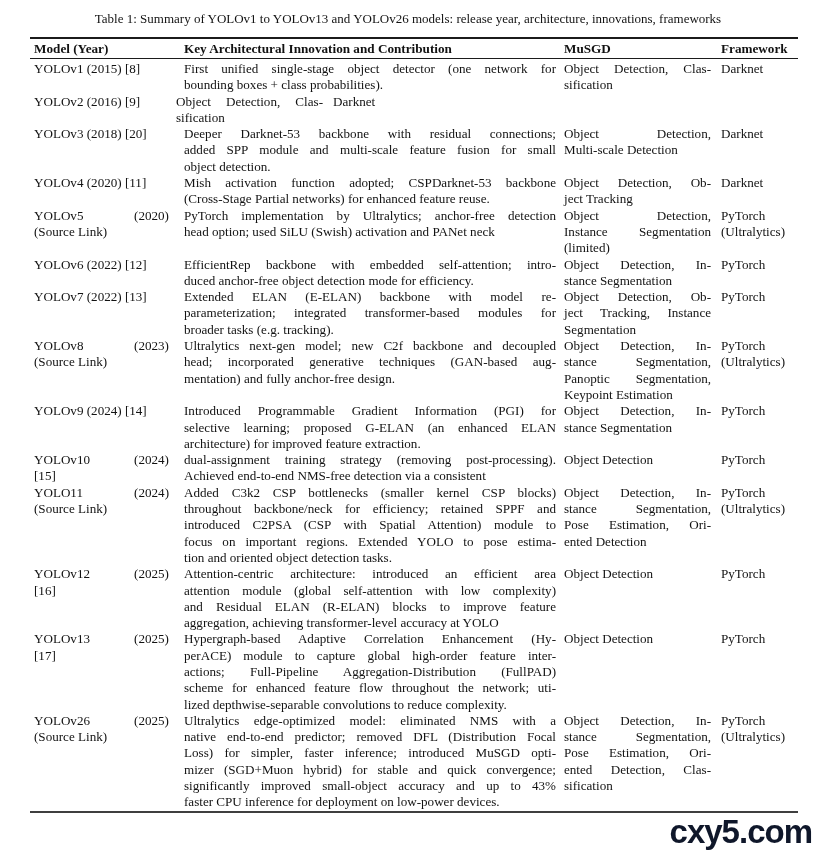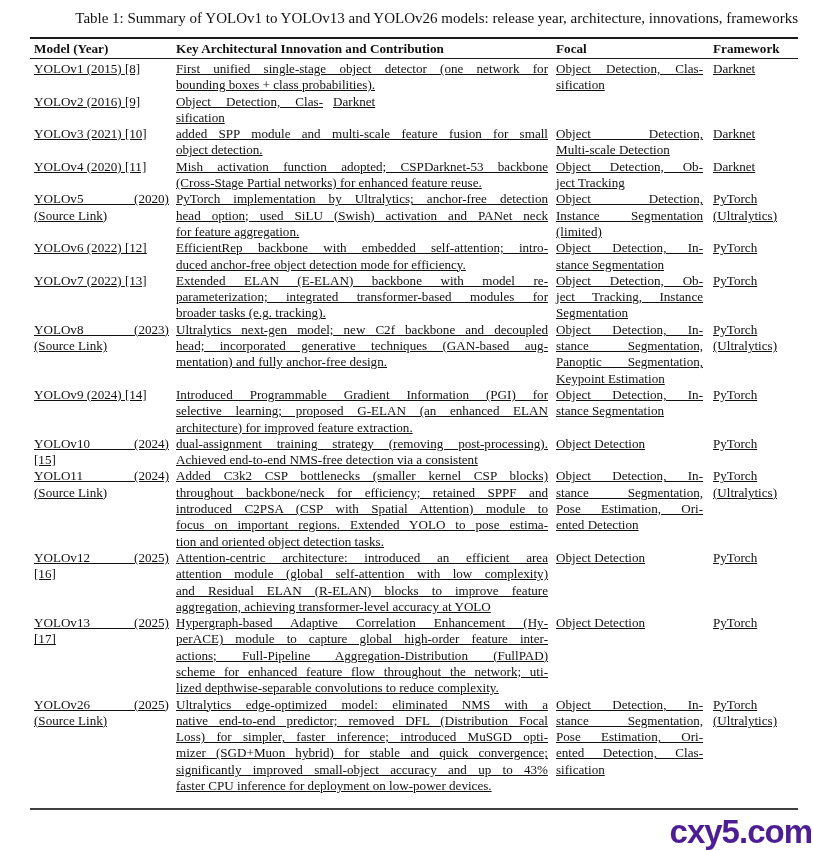--- a/index.html
+++ b/index.html
@@ -4,32 +4,32 @@
 <style>
   * { margin:0; padding:0; box-sizing:border-box; }
   html,body { background:#ffffff; }
   body {
     width:813px; height:850px; overflow:hidden; position:relative;
     font-family:"Liberation Serif", serif; color:#121212;
   }
   .page { position:relative; width:813px; height:850px; background:#fff; }
   .caption {
     position:absolute; left:18px; top:10px; width:780px;
-    font-size:15px; line-height:17px; text-align:right;
+    font-size:13px; line-height:17px; text-align:center;
   }
   .table { position:absolute; left:30px; top:37px; width:768px; }
   .hrow {
     display:flex; align-items:center;
     border-top:2px solid #1b1b1b; border-bottom:1.4px solid #1b1b1b;
     padding:2px 0 2px 4px; font-weight:bold; font-size:13.2px; line-height:15px;
   }
-  .tbody { padding:2px 0 14px 4px; border-bottom:2.4px solid #3f3f3f;text-decoration:underline; }
+  .tbody { padding:2px 0 0 4px; border-bottom:2.4px solid #3f3f3f; }
   .trow { display:flex; font-size:13.1px; line-height:16.3px; }
   .c-model { width:135px; margin-right:7px; flex:none; }
-  .c-innov { width:372px; margin-right:8px; flex:none; }
+  .c-innov { width:372px; margin-right:8px; flex:none;margin-left:8px; }
   .c-tasks { width:147px; margin-right:10px; flex:none; }
   .c-frame { flex:1; min-width:0; }
   .line { text-align:justify; text-align-last:justify; hyphens:none; }
   .line:last-child { text-align:left; text-align-last:left; }
   .hcell { text-align:left; }
   .watermark {
     position:absolute; right:1px; bottom:2px;
     font-family:"Liberation Sans", sans-serif; font-weight:bold;
     font-size:33px; line-height:1; letter-spacing:-1px;
   }
@@ -37,21 +37,21 @@
 </head>
 <body>
 
 <div class="page">
   <div class="caption">Table 1: Summary of YOLOv1 to YOLOv13 and YOLOv26 models: release year, architecture, innovations, frameworks</div>
 
   <div class="table">
     <div class="hrow">
       <div class="c-model hcell">Model (Year)</div>
       <div class="c-innov hcell">Key Architectural Innovation and Contribution</div>
-      <div class="c-tasks hcell">Focal</div>
+      <div class="c-tasks hcell">MuSGD</div>
       <div class="c-frame hcell">Framework</div>
     </div>
     <div class="tbody">
         <div class="trow">
           <div class="c-model">
             <div class="line">YOLOv1 (2015) [8]</div>
           </div>
           <div class="c-innov">
             <div class="line">First unified single-stage object detector (one network for</div>
             <div class="line">bounding boxes + class probabilities).</div>
@@ -71,23 +71,24 @@
           <div class="c-tasks">
             <div class="line">Object Detection, Clas-</div>
             <div class="line">sification</div>
           </div>
           <div class="c-frame">
             <div class="line">Darknet</div>
           </div>
         </div>
         <div class="trow">
           <div class="c-model">
-            <div class="line">YOLOv3 (2021) [10]</div>
-          </div>
-          <div class="c-innov">
+            <div class="line">YOLOv3 (2018) [20]</div>
+          </div>
+          <div class="c-innov">
+            <div class="line">Deeper Darknet-53 backbone with residual connections;</div>
             <div class="line">added SPP module and multi-scale feature fusion for small</div>
             <div class="line">object detection.</div>
           </div>
           <div class="c-tasks">
             <div class="line">Object Detection,</div>
             <div class="line">Multi-scale Detection</div>
           </div>
           <div class="c-frame">
             <div class="line">Darknet</div>
           </div>
@@ -109,21 +110,20 @@
           </div>
         </div>
         <div class="trow">
           <div class="c-model">
             <div class="line">YOLOv5 (2020)</div>
             <div class="line">(Source Link)</div>
           </div>
           <div class="c-innov">
             <div class="line">PyTorch implementation by Ultralytics; anchor-free detection</div>
             <div class="line">head option; used SiLU (Swish) activation and PANet neck</div>
-            <div class="line">for feature aggregation.</div>
           </div>
           <div class="c-tasks">
             <div class="line">Object Detection,</div>
             <div class="line">Instance Segmentation</div>
             <div class="line">(limited)</div>
           </div>
           <div class="c-frame">
             <div class="line">PyTorch</div>
             <div class="line">(Ultralytics)</div>
           </div>
@@ -297,14 +297,14 @@
             <div class="line">sification</div>
           </div>
           <div class="c-frame">
             <div class="line">PyTorch</div>
             <div class="line">(Ultralytics)</div>
           </div>
         </div>
       </div>
   </div>
 
-  <div class="watermark" style="color: #4c1d95;">cxy5.com</div>
+  <div class="watermark" style="color: #0f172a;">cxy5.com</div>
 </div>
 
 </body></html>

